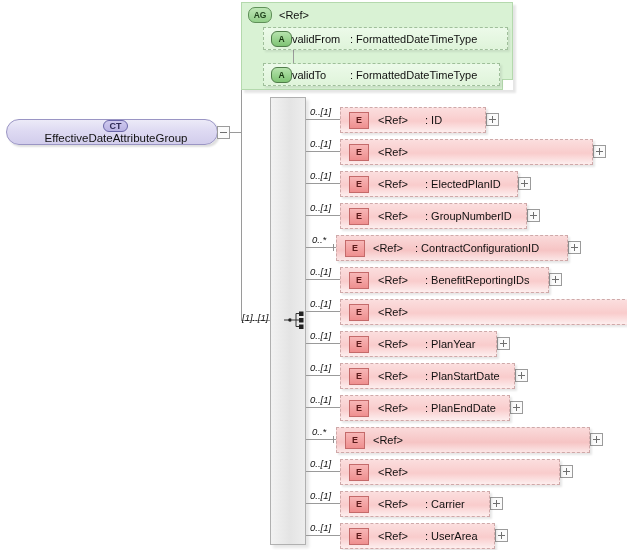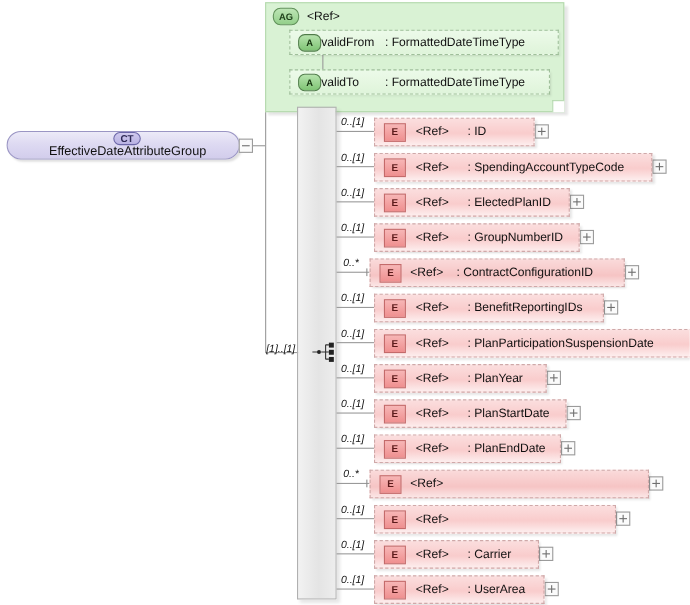--- a/index.html
+++ b/index.html
@@ -45,21 +45,21 @@
     position:absolute;width:11px;height:11px;
     border:1px solid #9b9b9b;background:#fbfbfb;
     display:flex;align-items:center;justify-content:center;
     font-size:9px;line-height:9px;color:#666;font-family:"Liberation Sans",sans-serif;
   }
   .expander::before{content:"";position:absolute;width:7px;height:0;border-top:1px solid #6f6f6f;}
   .expander.plus::after{content:"";position:absolute;width:0;height:7px;border-left:1px solid #6f6f6f;}
 
   
   #ag-group{
-    left:241px;top:2px;width:272px;height:100px;
+    left:241px;top:2px;width:272px;height:88px;
     background:#d9f2d4;
     border:1px solid #b4d9ad;
     box-shadow:3px 3px 2px rgba(0,0,0,0.10);
   }
   #ag-group .corner{
     position:absolute;right:-1px;bottom:-1px;width:10px;height:10px;
     background:#ffffff;border-left:1px solid #b4d9ad;border-top:1px solid #b4d9ad;
   }
   #ag-head{position:absolute;left:6px;top:4px;display:flex;align-items:center;}
   #ag-head .tag{
@@ -203,21 +203,20 @@
           <div class="ty">: ID</div>
         </div>
       </div>
       <div class="ln-h" style="left: 306px; top: 151px; width: 34px;"></div>
       <div class="occ" style="left: 310px; top: 138px;">0..[1]</div>
       <div class="expander plus" style="left: 593px; top: 145px;"></div>
       <div class="el-row" style="left: 340px; top: 139px; width: 251px;">
         <div class="el-card" style="width: 251px;">
           <div class="tag">E</div>
           <div class="ref">&lt;Ref&gt;</div>
-          <div class="ty">: SpendingAccountTypeCode</div>
         </div>
       </div>
       <div class="ln-h" style="left: 306px; top: 183px; width: 34px;"></div>
       <div class="occ" style="left: 310px; top: 170px;">0..[1]</div>
       <div class="expander plus" style="left: 518px; top: 177px;"></div>
       <div class="el-row" style="left: 340px; top: 171px; width: 176px;">
         <div class="el-card" style="width: 176px;">
           <div class="tag">E</div>
           <div class="ref">&lt;Ref&gt;</div>
           <div class="ty">: ElectedPlanID</div>
@@ -253,21 +252,20 @@
           <div class="ref">&lt;Ref&gt;</div>
           <div class="ty">: BenefitReportingIDs</div>
         </div>
       </div>
       <div class="ln-h" style="left: 306px; top: 311px; width: 34px;"></div>
       <div class="occ" style="left: 310px; top: 298px;">0..[1]</div>
       <div class="el-row" style="left: 340px; top: 299px; width: 288px;">
         <div class="el-card" style="width: 288px;">
           <div class="tag">E</div>
           <div class="ref">&lt;Ref&gt;</div>
-          <div class="ty">: PlanParticipationSuspensionDate</div>
         </div>
       </div>
       <div class="ln-h" style="left: 306px; top: 343px; width: 34px;"></div>
       <div class="occ" style="left: 310px; top: 330px;">0..[1]</div>
       <div class="expander plus" style="left: 497px; top: 337px;"></div>
       <div class="el-row" style="left: 340px; top: 331px; width: 155px;">
         <div class="el-card" style="width: 155px;">
           <div class="tag">E</div>
           <div class="ref">&lt;Ref&gt;</div>
           <div class="ty">: PlanYear</div>

